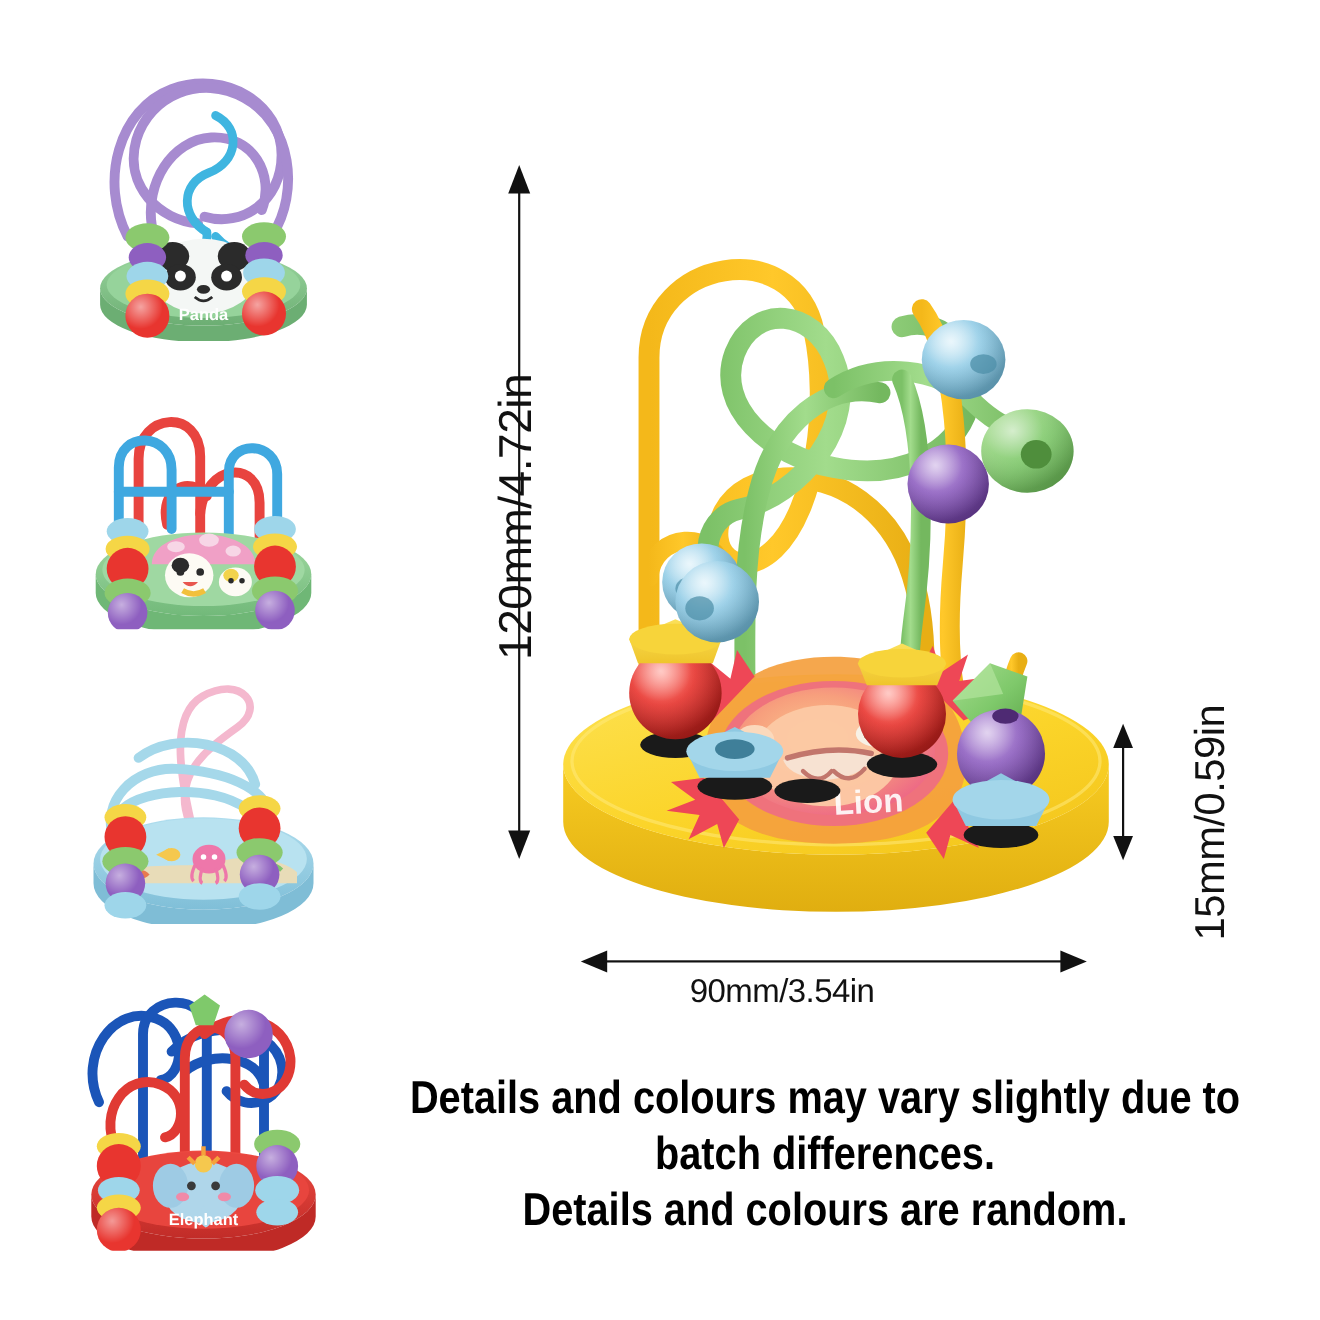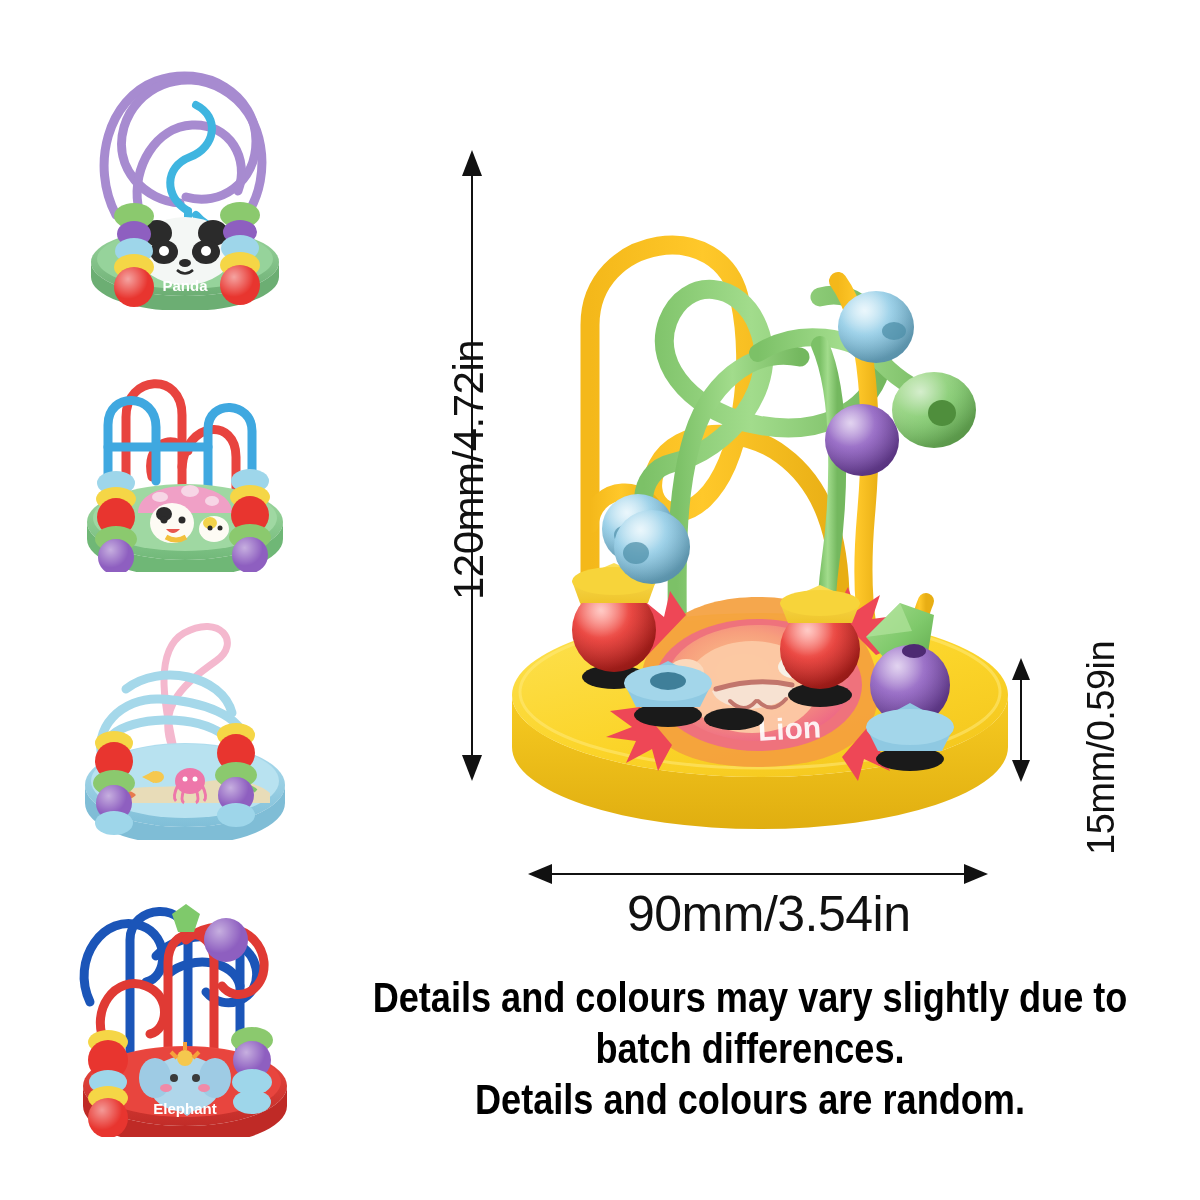--- a/index.html
+++ b/index.html
@@ -91,21 +91,21 @@
     font-weight: 400;
     white-space: nowrap;
     letter-spacing: -0.5px;
   }
   .dim-label.rot {
     transform-origin: 0 0;
     transform: rotate(-90deg);
   }
 
   #dim-height-label { font-size: 42px; }
-  #dim-width-label  { font-size: 50px; }
+  #dim-width-label  { font-size: 30px; }
   #dim-depth-label  { font-size: 38px; }
 
   
   #disclaimer {
     position: absolute;
     left: 300px;
     top: 972px;
     width: 900px;
     text-align: center;
     color: #000;

